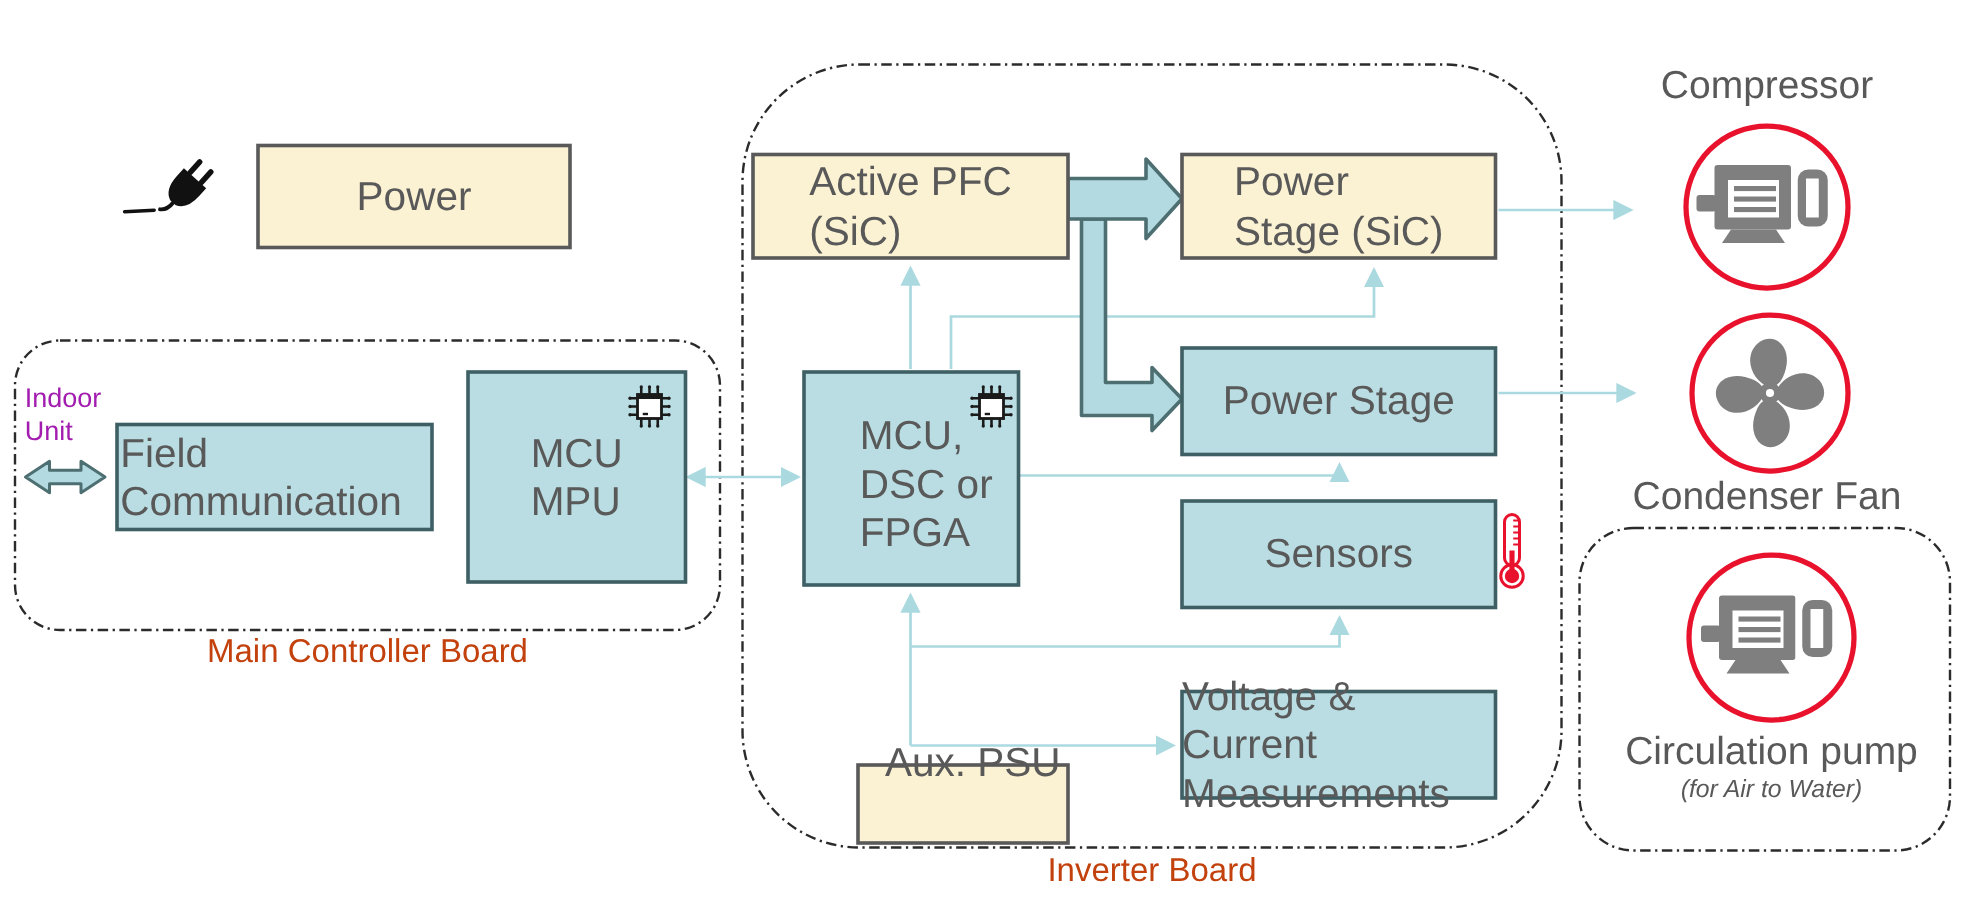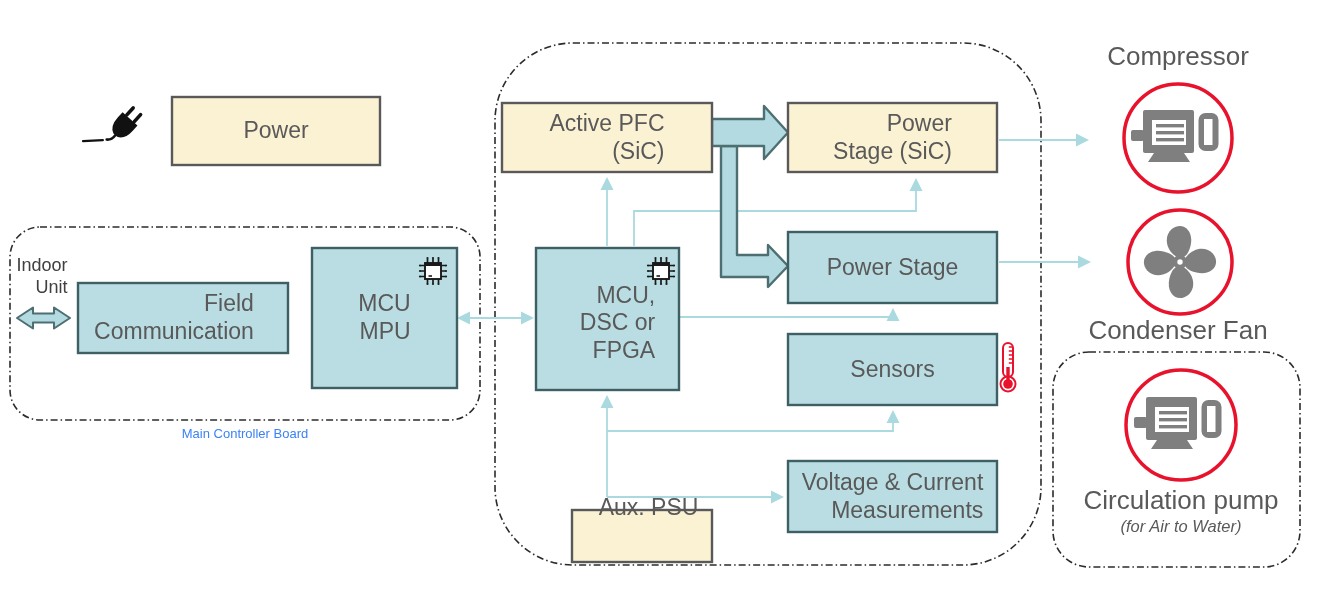--- a/index.html
+++ b/index.html
@@ -7,28 +7,28 @@
     position:relative;
     width:1322px;height:598px;
     background:#ffffff;
     font-family:"Liberation Sans", sans-serif;
     overflow:hidden;
   }
   .canvas svg.layer{position:absolute;left:0;top:0;}
   .lbl{
     position:absolute;
     display:flex;align-items:center;justify-content:center;
-    text-align:right;white-space:pre-line;
+    text-align:left;white-space:pre-line;
     color:#595959;line-height:1.2;
   }
-  .boxtext{font-size:23px;}
-  .boardlbl{font-size:13px;color:#3b82f6;}
+  .boxtext{font-size:27px;}
+  .boardlbl{font-size:22px;color:#c2410c;}
   .extlbl{font-size:26px;}
   .notelbl{font-size:16.5px;font-style:italic;}
-  .indoor{font-size:18px;color:#404040;line-height:1.25;}
+  .indoor{font-size:18px;color:#a21caf;line-height:1.25;}
 </style>
 </head>
 <body>
 
 <div class="canvas">
 
   <svg class="layer" width="1322" height="598" viewBox="0 0 1322 598">
     <defs>
       <marker id="ah" viewBox="0 0 10 10" refX="8.5" refY="5" markerWidth="7.5" markerHeight="7.5" orient="auto-start-reverse">
         <path d="M0,0 L10,5 L0,10 Z" fill="#ABD9E0"></path>
@@ -204,20 +204,21 @@
   <div class="lbl boxtext" style="left:788px;top:461px;width:209px;height:71px;">Voltage &amp; Current
 Measurements</div>
 
   <div class="lbl boxtext" style="left:572px;top:482px;width:153px;height:52px;">Aux. PSU</div>
 
   <div class="lbl indoor" style="left:4px;top:253px;width:76px;height:46px;">Indoor
 Unit</div>
 
   <div class="lbl boardlbl" style="left:10px;top:422px;width:470px;height:24px;">Main Controller Board</div>
 
+  <div class="lbl boardlbl" style="left:495px;top:568px;width:546px;height:24px;">Inverter Board</div>
 
   <div class="lbl extlbl" style="left:1058px;top:42px;width:240px;height:30px;">Compressor</div>
 
   <div class="lbl extlbl" style="left:1058px;top:316px;width:240px;height:30px;">Condenser Fan</div>
 
   <div class="lbl notelbl" style="left:1061px;top:516px;width:240px;height:22px;">(for Air to Water)</div>
 
   <div class="lbl extlbl" style="left:1061px;top:486px;width:240px;height:30px;">Circulation pump</div>
 
 </div>

